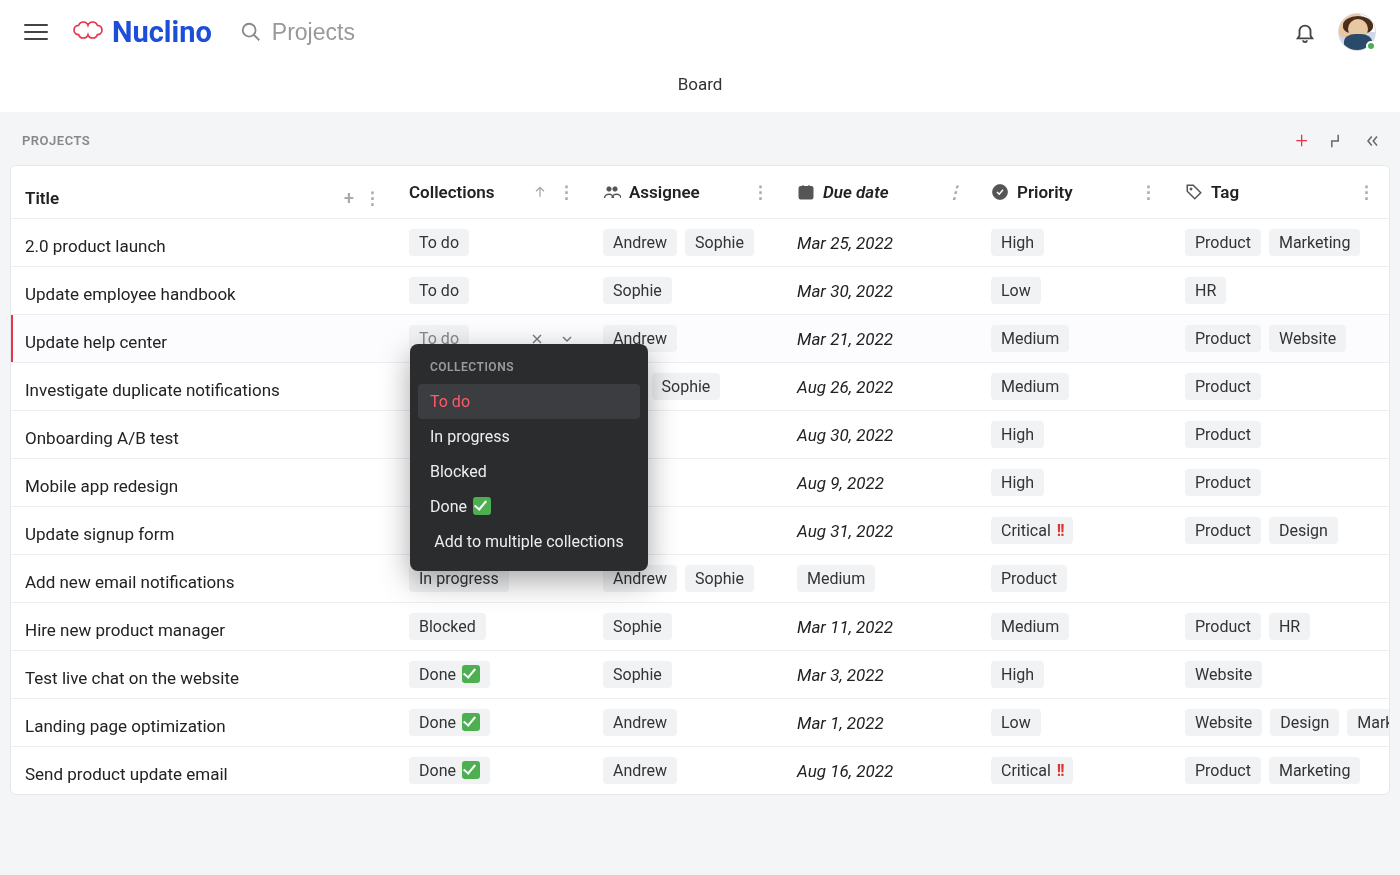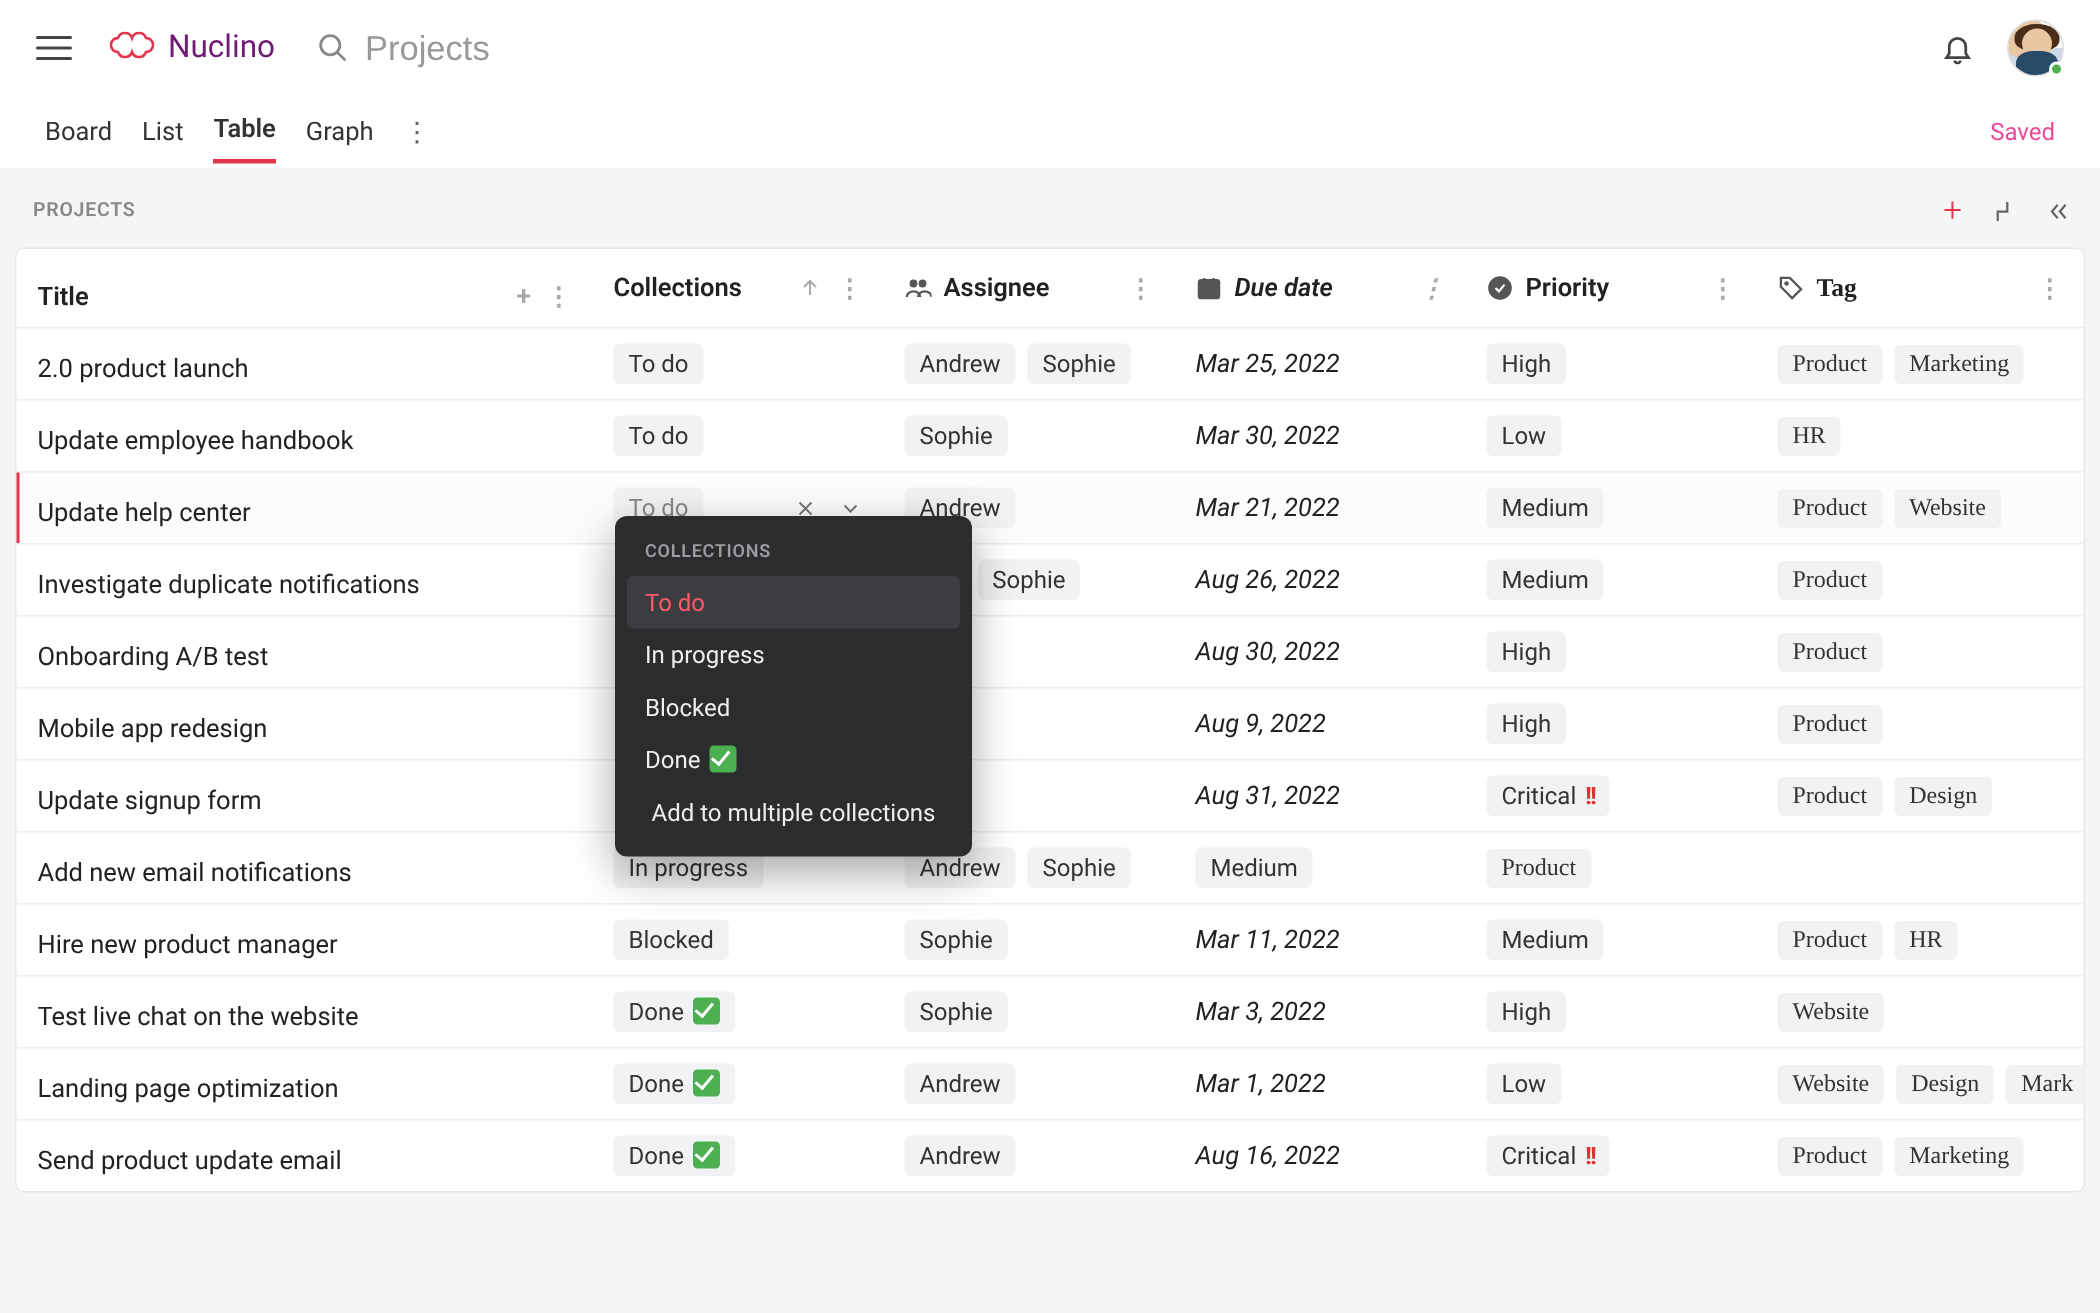--- a/index.html
+++ b/index.html
@@ -1,35 +1,35 @@
 <!DOCTYPE html>
 <html><head>
 <meta charset="utf-8">
 <style>
   * { box-sizing: border-box; margin: 0; padding: 0; }
   html, body { width: 1400px; height: 875px; font-family: -apple-system, BlinkMacSystemFont, "Segoe UI", Roboto, Helvetica, Arial, sans-serif; background: #fff; color: #222; overflow: hidden; }
   .topbar { display: flex; align-items: center; height: 64px; padding: 0 24px; }
   .hamburger { width: 24px; height: 24px; display:flex; flex-direction:column; justify-content:center; gap:5px; cursor:pointer; margin-right: 24px;}
   .hamburger span { display:block; height:2px; background:#444; border-radius:1px;}
   .logo { display:flex; align-items:center; gap:8px; margin-right: 28px;}
-  .logo-text { font-weight:400; font-size:21px; color:#701a75;}
+  .logo-text { font-weight:700; font-size:29px; color:#1d4ed8;}
   .search-wrap { display:flex; align-items:center; gap:10px; flex:1;}
   .search-icon-svg { width:22px; height:22px; stroke:#888; }
   .search-input { border:none; outline:none; font-size:23px; color:#333; background:transparent; width: 300px;}
   .search-input::placeholder { color:#999; }
   .topbar-right { display:flex; align-items:center; gap:22px;}
   .bell { width:22px; height:22px; stroke:#444; fill:none;}
   .avatar { width:38px; height:38px; border-radius:50%; background: radial-gradient(circle at 30% 30%, #e8c7a3 0 40%, transparent 41%), linear-gradient(180deg,#fefefe 0 50%,#d0d8e8 50% 100%); position:relative; overflow:hidden; border:1px solid #ddd;}
   .avatar .face { position:absolute; top:5px; left:9px; width:20px; height:20px; border-radius:50%; background:#e8c7a3;}
   .avatar .hair { position:absolute; top:2px; left:4px; width:30px; height:18px; border-radius:50% 50% 40% 40%; background:#4a2e1a;}
   .avatar .body { position:absolute; bottom:-4px; left:5px; width:28px; height:20px; border-radius:40% 40% 0 0; background:#2a4a6a;}
   .presence-dot { position:absolute; right:0px; bottom:0px; width:10px; height:10px; border-radius:50%; background:#4caf50; border:2px solid #fff;}
   .avatar-wrap { position:relative; }
 
-  .viewbar { display:flex; align-items:center; height:48px; padding: 0 30px; border-bottom:1px solid transparent; gap:20px;}
+  .viewbar { display:flex; align-items:center; height:48px; padding: 0 30px; border-bottom:1px solid transparent; gap:20px;flex-direction:column;}
   .viewtab { font-size:17px; color:#333; padding: 10px 0; cursor:pointer;}
   .viewtab.active { font-weight:600; border-bottom: 3px solid #e6344a; }
   .view-more { color:#666; font-size:18px; cursor:pointer;}
   .viewbar-spacer { flex:1; }
   .saved { color:#ec4899; font-size:16px;}
 
   .workspace { background:#f4f5f7; padding: 16px 10px 40px 10px; height: calc(875px - 64px - 48px); overflow:hidden; position:relative;}
   .ws-header { display:flex; align-items:center; padding: 0 10px 12px 12px;}
   .ws-title { font-size:13px; letter-spacing:0.5px; color:#888; font-weight:600;}
   .ws-tools { margin-left:auto; display:flex; align-items:center; gap:18px; color:#666;}
@@ -40,21 +40,21 @@
   .tr { display:flex; border-top:1px solid #eceef1; min-height:48px; align-items:stretch; position:relative;}
   .tr.header { border-top:none; background:#fff; min-height:52px;}
   .tr.active-row { background:#fcfcfe; }
   .tr.active-row::before { content:""; position:absolute; left:-1px; top:0; bottom:0; width:3px; background:#e6344a;}
   .td { padding: 10px 14px; display:flex; align-items:center; gap:8px; font-size:17px; color:#222; overflow:hidden; flex-shrink:0;}
   .td.title-col   { width: 384px; align-items: flex-end; }
   .td.coll-col    { width: 194px; }
   .td.assignee-col{ width: 194px; }
   .td.due-col     { width: 194px; font-style: italic; }
   .td.prio-col    { width: 194px; }
-  .td.tag-col     { width: 194px; flex:1;font-family:Liberation Serif, serif; }
+  .td.tag-col     { width: 194px; flex:1; }
   .th { font-weight:600; color:#222; font-size:17px; display:flex; align-items:center; gap:8px; width:100%;}
   .th .col-icon { width:18px; height:18px; stroke:#555; fill:#555;}
   .th-tools { margin-left:auto; display:flex; align-items:center; gap:10px; color:#aaa;}
   .th-tools svg { width:16px; height:16px; stroke:#aaa;}
   .chip { background:#f1f2f4; border-radius:4px; padding:4px 10px; font-size:16px; color:#333; white-space:nowrap;}
   .chip.faded { color:#888; }
   .cell-edit { display:flex; align-items:center; gap:14px; margin-left:auto;}
   .cell-edit svg { width:16px; height:16px; stroke:#777; cursor:pointer;}
 
   .dropdown { position:absolute; left:410px; top: 232px; width: 238px; background:#2b2c2e; color:#eee; border-radius:8px; padding:12px 8px 12px 8px; box-shadow:0 10px 30px rgba(0,0,0,0.35); z-index:50;}

